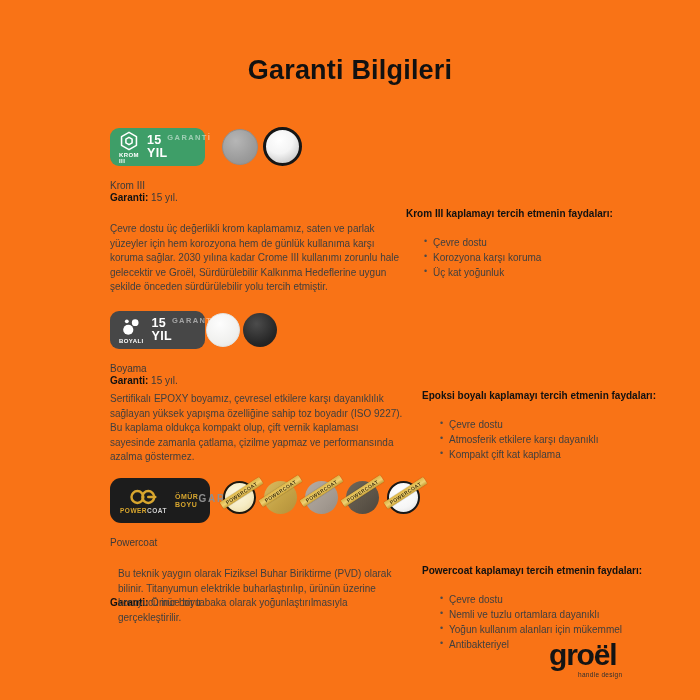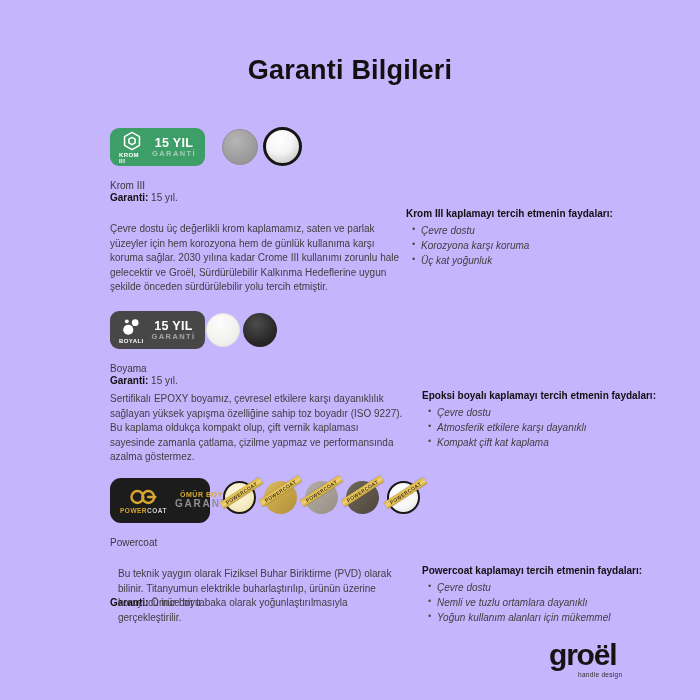--- a/index.html
+++ b/index.html
@@ -1,27 +1,27 @@
 <!DOCTYPE html>
 <html><head>
 <meta charset="utf-8">
 <style>
   html,body{margin:0;padding:0;background:#ffffff;}
-  .page{position:relative;width:700px;height:700px;background:#c4b5fd;overflow:hidden;
+  .page{position:relative;width:700px;height:700px;background:#f97316;overflow:hidden;
         font-family:"Liberation Sans",sans-serif;color:#3f3f3f;}
   .title{position:absolute;top:55px;left:0;width:700px;text-align:center;
          font-size:27px;font-weight:bold;color:#111;letter-spacing:.2px;}
 
   
   .badge{position:absolute;display:flex;align-items:center;border-radius:9px;
          color:#fff;box-sizing:border-box;padding:0 9px;}
   .badge-small{width:95px;height:38px;}
   .badge-left{display:flex;flex-direction:column;align-items:center;margin-right:8px;}
   .badge-finish-label{font-size:6px;font-weight:bold;letter-spacing:.4px;margin-top:1px;}
-  .badge-right{display:flex;flex-direction:column;line-height:1.05;align-items:center;}
+  .badge-right{display:flex;flex-direction:row;line-height:1.05;}
   .badge-years{font-size:12.5px;font-weight:bold;letter-spacing:.3px;}
   .badge-warranty{font-size:7.5px;font-weight:bold;letter-spacing:1.4px;color:rgba(255,255,255,.5);}
   .badge-green{background:#3e9e68;}
   .badge-dark{background:#474747;}
   .badge-black{width:100px;height:45px;border-radius:11px;background:#1c1c1c;padding:0 10px;}
   .pc-brand{font-size:6.5px;font-weight:bold;letter-spacing:.5px;margin-top:1px;}
   .pc-brand .gold{color:#d8a62e;}
   .pc-brand .lite{color:#cfcfcf;}
   .pc-line1{font-size:7px;font-weight:bold;color:#d8a62e;letter-spacing:.5px;}
   .pc-line2{font-size:10px;font-weight:bold;color:#8f8f8f;letter-spacing:1.8px;margin-top:1px;}
@@ -46,21 +46,21 @@
           font-size:5px;font-weight:bold;color:#43340f;letter-spacing:.4px;
           box-shadow:0 0 1px rgba(0,0,0,.45);}
 
   
   .sec-name{position:absolute;font-size:10px;color:#3a3a3a;}
   .sec-warranty{position:absolute;font-size:10px;color:#3a3a3a;}
   .sec-warranty b{color:#111;}
   .sec-para{position:absolute;width:294px;font-size:10px;line-height:1.45;color:#3f3f3f;}
   .benefits{position:absolute;width:244px;}
   .benefits-title{font-size:10px;font-weight:bold;color:#111;margin:0 0 3px 0;}
-  .benefits ul{list-style:none;margin:4px;padding:0;font-style:italic;}
+  .benefits ul{list-style:none;margin:16px;padding:0;}
   .benefits li{position:relative;font-size:10px;line-height:1.5;color:#3f3f3f;padding-left:11px;}
   .benefits li::before{content:"•";position:absolute;left:2px;top:0;color:#4a4a4a;font-size:9px;}
 
   
   .footer{position:absolute;left:549px;top:640px;width:90px;}
   .brand{font-size:30px;font-weight:bold;color:#141414;letter-spacing:-1.2px;line-height:1;}
   .tagline{font-size:6.5px;color:#2f2f2f;letter-spacing:.3px;margin-left:29px;margin-top:1px;}
 
   svg{display:block;}
 </style>
@@ -170,20 +170,21 @@
   <div class="sec-name" style="left:110px;top:537px;">Powercoat</div>
   <div class="sec-warranty" style="left:110px;top:549px;margin-top:48px;"><b>Garanti:</b><span> Ömür boyu</span></div>
   <div class="sec-para" style="left:118px;top:567px;">Bu teknik yaygın olarak Fiziksel Buhar Biriktirme (PVD) olarak bilinir. Titanyumun elektrikle buharlaştırılıp, ürünün üzerine koruyucu ince bir tabaka olarak yoğunlaştırılmasıyla gerçekleştirilir.</div>
 
   <div class="benefits" style="left:422px;top:565px;">
     <div class="benefits-title">Powercoat kaplamayı tercih etmenin faydaları:</div>
     <ul>
       <li>Çevre dostu</li>
       <li>Nemli ve tuzlu ortamlara dayanıklı</li>
       <li>Yoğun kullanım alanları için mükemmel</li>
+      <li>Antibakteriyel</li>
     </ul>
   </div>
 
   <div class="footer">
     <div class="brand">groël</div>
     <div class="tagline">handle design</div>
   </div>
 
 </div>
 

